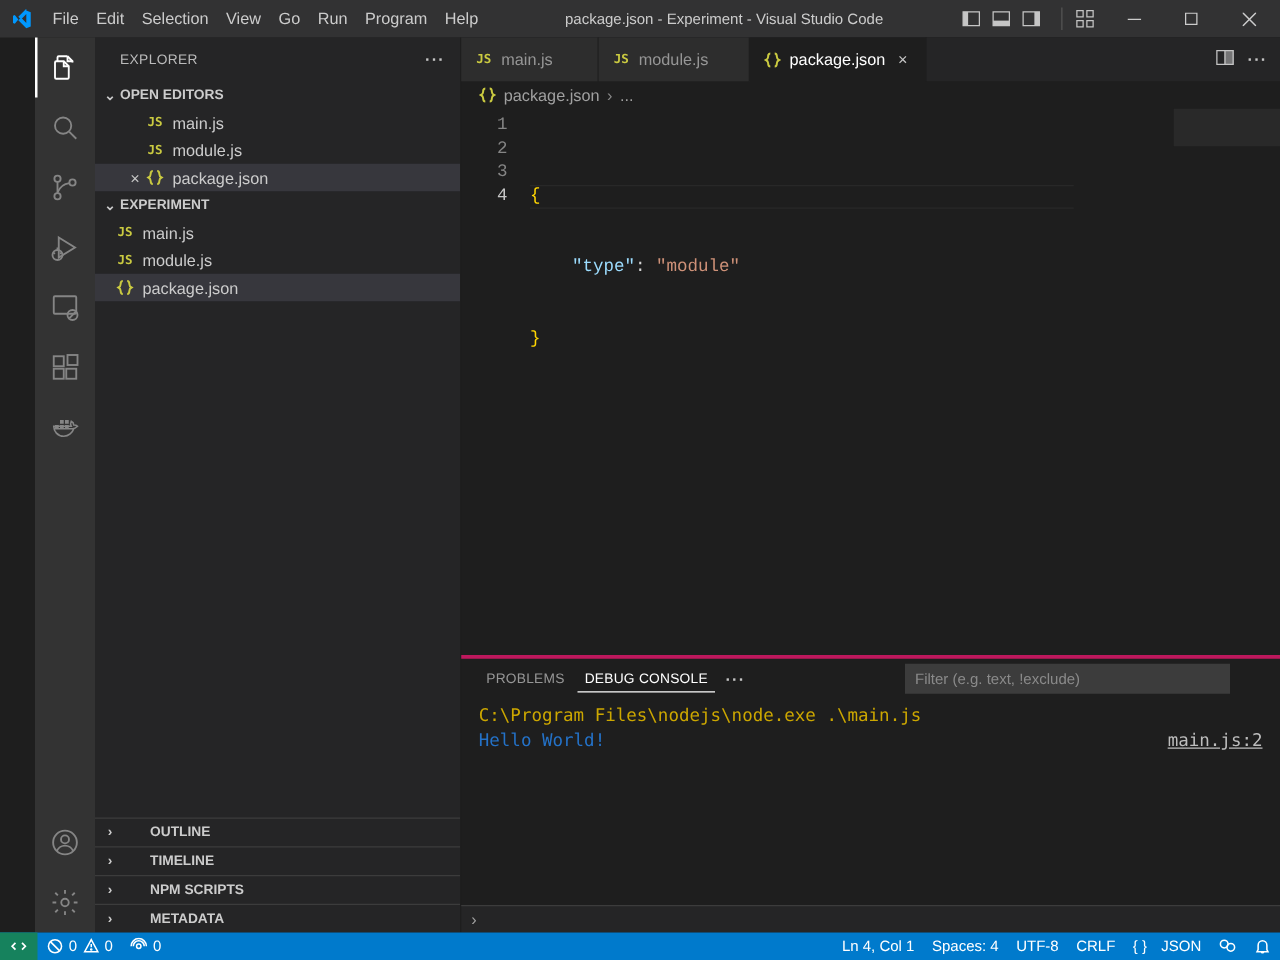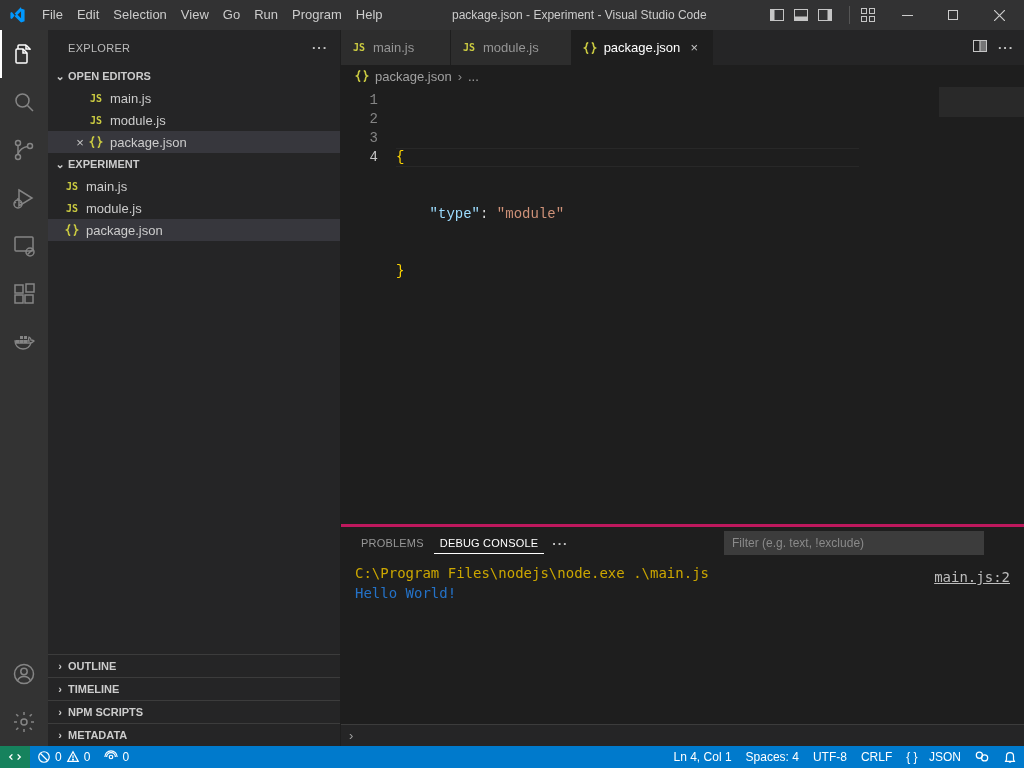--- a/index.html
+++ b/index.html
@@ -15,21 +15,21 @@
   .title-center { flex: 1; text-align: center; color: #cccccc; font-size: 12px; }
   .title-right { display: flex; align-items: center; gap: 8px; padding-right: 2px; }
   .layout-icons { display:flex; gap:8px; margin-right: 6px; }
   .layout-icons span, .layout-customize { color:#c5c5c5; display:inline-flex; align-items:center; }
   .layout-icons svg, .layout-customize svg { width:16px; height:16px; }
   .divider { width:1px; height:18px; background:#555; margin: 0 2px; }
   .win-btns { display:flex; }
   .win-btn { width: 46px; height: 30px; display:flex; align-items:center; justify-content:center; color:#cccccc; }
 
   
-  .main-row { flex:1; display:flex; min-height:0; }
+  .main-row { flex:1; display:flex; min-height:0;padding-left:28px; }
 
   
   .activitybar { width:48px; background:#333333; display:flex; flex-direction:column; justify-content:space-between; }
   .activitybar .group { display:flex; flex-direction:column; }
   .act-btn { width:48px; height:48px; display:flex; align-items:center; justify-content:center; color:#858585; position:relative; }
   .act-btn.active { color:#ffffff; }
   .act-btn.active::before { content:""; position:absolute; left:0; top:0; bottom:0; width:2px; background:#ffffff; }
   .act-btn svg { width:24px; height:24px; }
 
   
@@ -38,21 +38,21 @@
   .sb-header .title { font-size:11px; color:#bbbbbb; letter-spacing:0.3px; }
   .sb-header .more { color:#c5c5c5; }
   .sb-body { flex:1; overflow:auto; }
   .sb-section-hdr { display:flex; align-items:center; height:22px; color:#cccccc; font-size:11px; font-weight:700; padding-left:4px; cursor:default; }
   .sb-section-hdr .chev { width:16px; text-align:center; }
   .tree-row { display:flex; align-items:center; height:22px; font-size:13px; color:#cccccc; cursor:default; }
   .tree-row.active { background:#37373d; }
   .tree-icon { width:16px; height:16px; margin-right:6px; display:inline-flex; align-items:center; justify-content:center; }
   .close-x { width:16px; text-align:center; color:#c5c5c5; margin-right:0;}
   .sb-collapsed { border-top:1px solid #3c3c3c; }
-  .sb-collapsed .sb-section-hdr { height:22px; }
+  .sb-collapsed .sb-section-hdr { height:22px;gap:24px; }
 
   
   .editor-area { flex:1; display:flex; flex-direction:column; background:#1e1e1e; min-width:0; }
 
   
   .tabbar { height:35px; background:#252526; display:flex; align-items:stretch; }
   .tab { display:flex; align-items:center; padding:0 10px; gap:6px; background:#2d2d2d; color:#969696; border-right:1px solid #1e1e1e; font-size:13px; min-width:110px; }
   .tab.active { background:#1e1e1e; color:#ffffff; }
   .tab .fi { width:16px; height:16px; display:inline-flex; align-items:center; justify-content:center; }
   .tab .x { width:16px; color:#c5c5c5; visibility:hidden; text-align:center; }
@@ -83,21 +83,21 @@
   .panel-tabs { height:32px; display:flex; align-items:center; padding:0 10px 0 14px; gap:4px; }
   .ptab { font-size:11px; color:#969696; padding:4px 6px; letter-spacing:.2px; }
   .ptab.active { color:#ffffff; border-bottom:1px solid #ffffff; }
   .panel-more { color:#c5c5c5; margin-left:4px; }
   .panel-actions { margin-left:auto; display:flex; align-items:center; gap:10px; color:#c5c5c5; }
   .panel-filter { background:#3c3c3c; color:#f97316; border:none; outline:none; height:24px; width:260px; padding:0 8px; font-size:12px; }
   .panel-filter::placeholder { color:#8a8a8a; }
   .panel-body { flex:1; font-family: Consolas, monospace; font-size:14px; line-height:20px; padding:4px 14px 0 14px; position:relative; }
   .console-line1 { color:#cca700; }
   .console-line2 { color:#2472c8; }
-  .console-src { position:absolute; right:14px; top:8px; color:#bdbdbd; text-decoration:underline; }
+  .console-src { position:absolute; right:14px; top:24px; color:#bdbdbd; text-decoration:underline; }
 
   
   .panel-breadcrumb { height:22px; border-top:1px solid #3c3c3c; background:#252526; display:flex; align-items:center; padding-left:8px; color:#a0a0a0; }
 
   
   .statusbar { height:22px; background:#007acc; color:#ffffff; display:flex; align-items:center; font-size:12px; }
   .sb-left, .sb-right { display:flex; align-items:center; height:100%; }
   .sb-right { margin-left:auto; }
   .sb-item { padding:0 7px; height:100%; display:flex; align-items:center; gap:4px; }
   .sb-item.remote { background:#16825d; padding:0 8px; }

